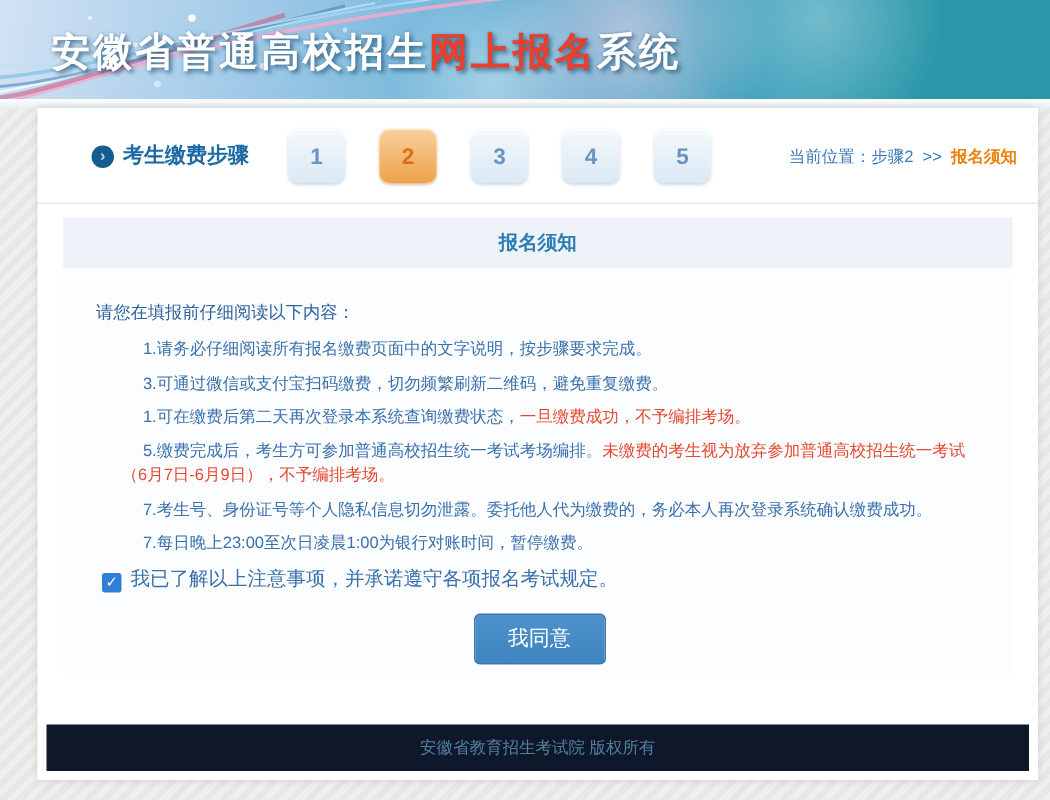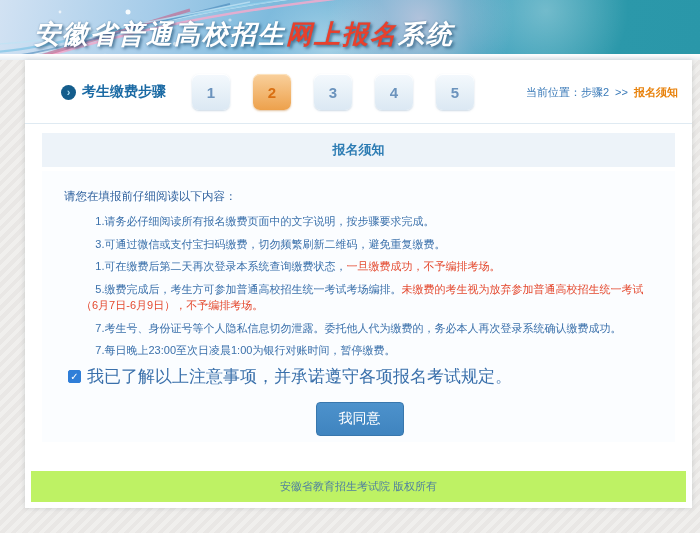--- a/index.html
+++ b/index.html
@@ -4,27 +4,26 @@
 <style>
   * { margin:0; padding:0; box-sizing:border-box; }
   html,body { width:700px; height:533px; overflow:hidden; }
   body{
     font-family:"Liberation Sans","DejaVu Sans",sans-serif;
     background:#ecebe9;
     background-image:repeating-linear-gradient(135deg,#e9e7e5 0 4px,#f0efed 4px 8px);
   }
   
   .banner{
-    position:relative; height:54px; overflow:hidden;
+    position:relative; height:66px; overflow:hidden;
     background:
       radial-gradient(circle at 60% 35%, rgba(255,215,235,.55), transparent 22%),
       radial-gradient(circle at 47% 85%, rgba(255,255,255,.40), transparent 18%),
       radial-gradient(circle at 78% 20%, rgba(255,255,255,.30), transparent 15%),
       linear-gradient(100deg,#d2e2f3 0%,#a5cce9 22%,#6fb4d8 45%,#3da1bd 70%,#2b98aa 88%,#2a97a9 100%);
-    font-style: italic;
   }
   .banner svg{ position:absolute; left:0; top:0; }
   .banner-title{
     position:absolute; left:34px; top:17px;
     font-size:26px; font-weight:bold; color:#fff; letter-spacing:2px;
     text-shadow:2px 2px 3px rgba(8,58,96,.55), 0 0 2px rgba(8,58,96,.35);
     white-space:nowrap;
   }
   .banner-title .hl{ color:#e8402c; }
   .banner-strip{ height:6px; background:linear-gradient(#ffffff,#e8eef3); }
@@ -69,37 +68,37 @@
   }
   
   .notice-body{
     margin:4px 17px 0; padding:18px 20px 6px 22px;
     background:#fbfdff; font-size:11px; color:#3a70ab;
   }
   .notice-intro{ font-weight:normal; color:#2f619e; margin-bottom:9px; font-size:11.5px; }
   .notice-item{ text-indent:1.3em; line-height:1.5; margin-bottom:6px;margin-left:17px; }
   .notice-item .red{ color:#e4492f; }
   
-  .agree-row{ padding-left:4px; font-size:17px; color:#3a70ab; display:flex; align-items:center; }
+  .agree-row{ padding-left:4px; font-size:13px; color:#3a70ab; display:flex; align-items:flex-end; }
   .checkbox{
     width:13px; height:13px; border-radius:2px; margin-right:6px;
     border:1px solid #2a72c8; background:#fff; flex:none;
     color:#fff; font-size:10px; line-height:12px; text-align:center; cursor:pointer;
   }
   .checkbox.checked{ background:#2f7ed8; border-color:#2f7ed8; }
   .checkbox.checked::after{ content:"✓"; }
   .agree-btn{
     display:block; margin:14px auto 0; padding:7px 22px;
     background:linear-gradient(#4d92cc,#3f84bf); border:1px solid #3877ad; border-radius:4px;
     color:#fff; font-size:14px; font-family:inherit; cursor:pointer;
   }
   
   .footer{
     position:absolute; left:6px; right:6px; bottom:6px;
-    background:#bef264; text-align:center; padding:8px 0;
+    background:#0f172a; text-align:center; padding:8px 0;
     font-size:11px; color:#51809f;
   }
 </style>
 </head>
 <body>
 
 <div class="banner">
   <svg width="360" height="66" viewBox="0 0 360 66">
     <path d="M-5,70 C60,55 140,20 360,-4" stroke="#f2aacd" stroke-width="2.5" fill="none" opacity="0.85"></path>
     <path d="M-5,62 C70,50 150,14 330,-6" stroke="#ffffff" stroke-width="1.6" fill="none" opacity="0.75"></path>

